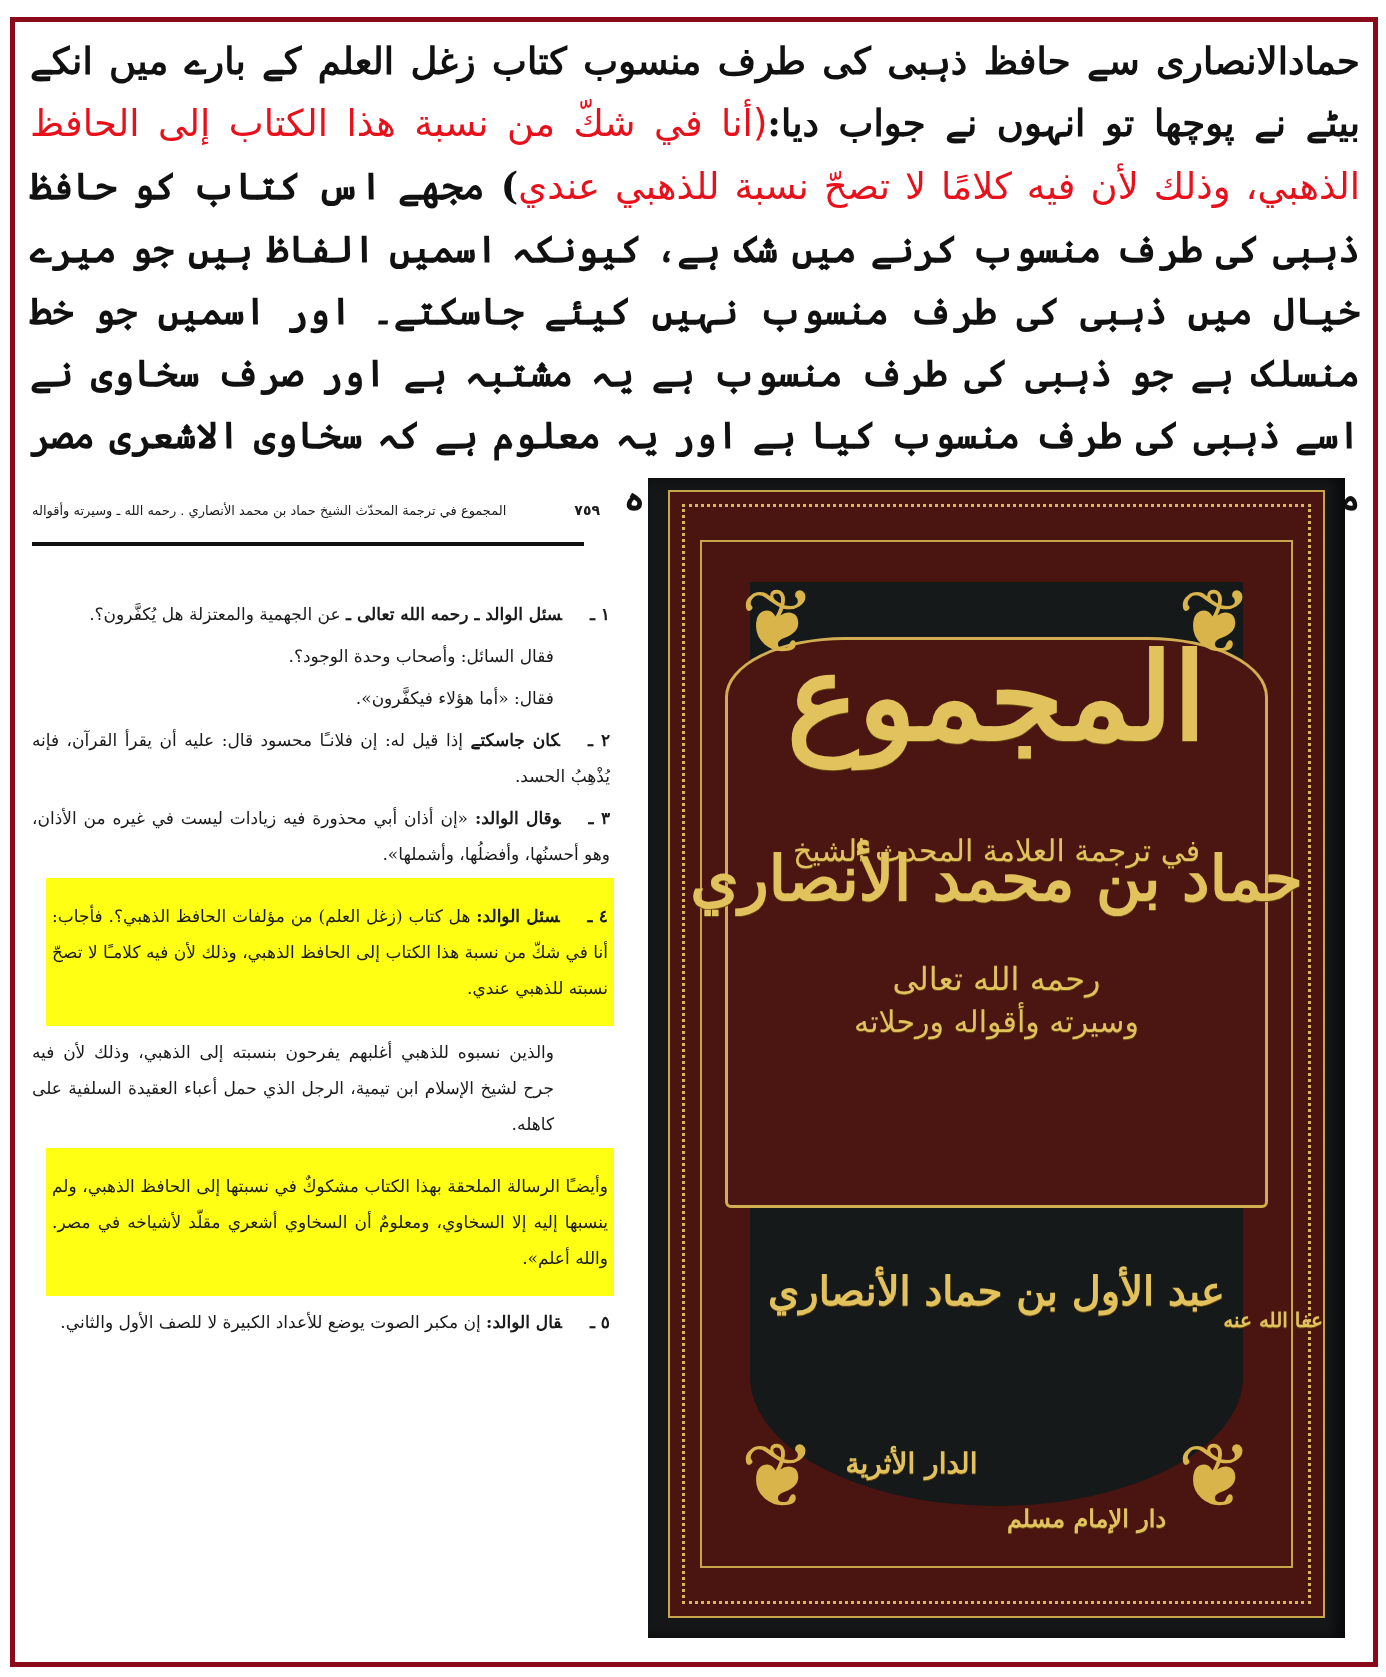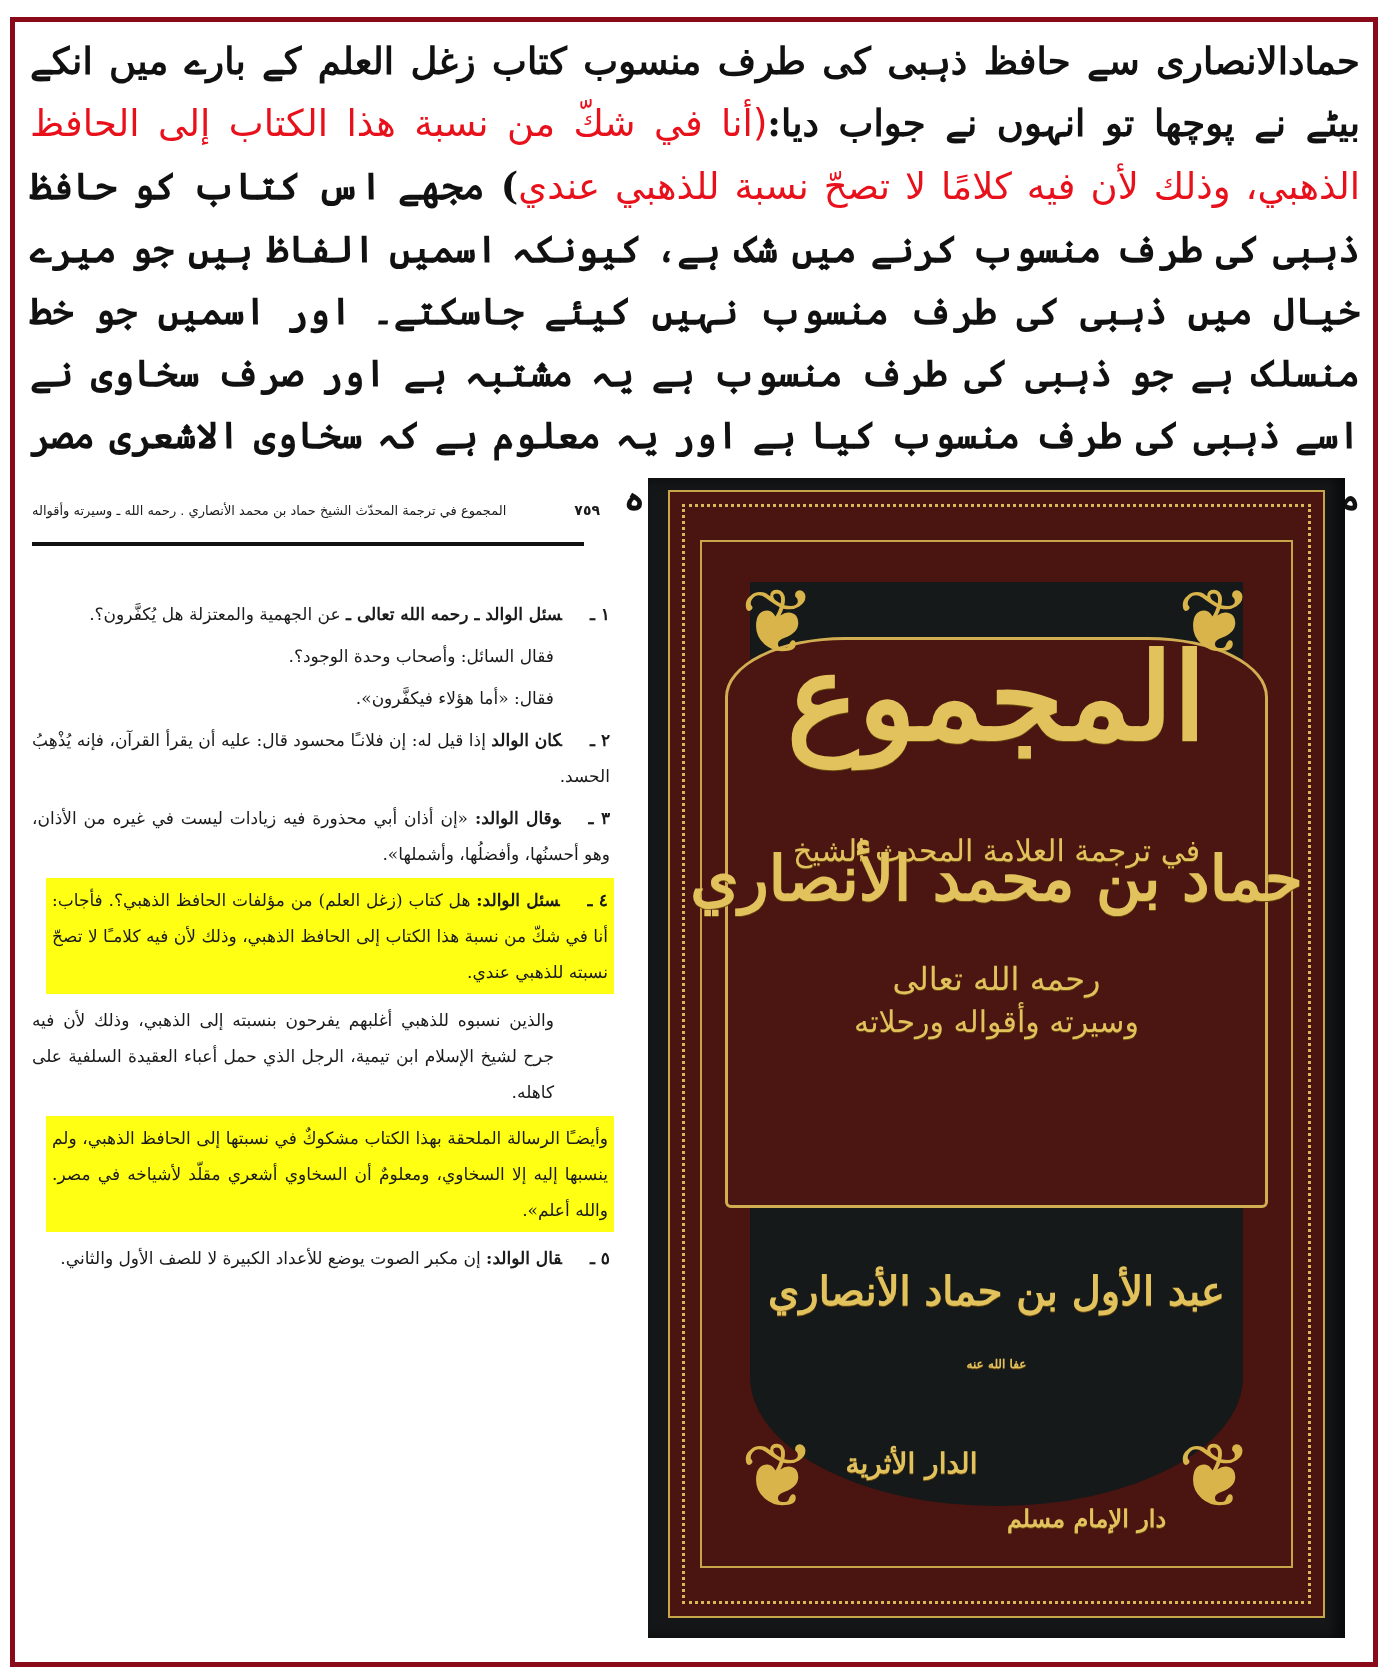--- a/index.html
+++ b/index.html
@@ -30,21 +30,21 @@
     font-size: 13px; font-family: "DejaVu Sans", sans-serif;
   }
   .running-head .pno { font-weight: bold; font-size: 14px; direction: rtl; }
   .head-rule { position: absolute; top: 64px; left: 8px; right: 36px; height: 4px; background: #111; }
 
   .scan-body { position: absolute; top: 118px; left: 8px; right: 10px; font-size: 17px; line-height: 36px; }
   .para { margin: 0 0 6px 0; text-align: justify; text-align-last: right; }
   .para .num { font-weight: bold; margin-left: 28px; }
   .para .lead { font-weight: bold; }
   .indent { padding-right: 56px; }
-  .hl { background: #ffff14; padding: 4px 6px; margin: 4px -4px 8px 14px; }
+  .hl { background: #ffff14; padding: 20px 6px; margin: 4px -4px 8px 14px; }
 
   
   .cover {
     position: absolute; left: 648px; top: 478px; width: 697px; height: 1160px;
     background: #141617; box-shadow: inset -8px 0 12px rgba(0,0,0,.6);
   }
   .cover .outer-band {
     position: absolute; left: 20px; top: 12px; right: 20px; bottom: 20px;
     background: #4a1410; border: 2px solid #c9a54a;
   }
@@ -74,21 +74,21 @@
   .cover .corner.br { right: 48px; bottom: 80px; }
 
   .gold { color: #e2c25c; text-shadow: 0 1px 0 #6b4a10; direction: rtl; text-align: center; position: absolute; left: 0; right: 0; font-family: "DejaVu Serif", serif; }
   .c-title { top: 130px; font-size: 120px; font-weight: bold; line-height: 150px; }
   .c-sub { top: 300px; font-size: 30px; margin-top: 41px; }
   .c-name { top: 350px; font-size: 62px; font-weight: bold; }
   .c-rahimahu { top: 468px; font-size: 32px; }
   .c-sira { top: 512px; font-size: 30px; }
   .c-tasnif { top: 735px; font-size: 22px; font-weight: bold; }
   .c-author { top: 775px; font-size: 40px; font-weight: bold; }
-  .c-afa { top: 865px; font-size: 12px; font-weight: bold; }
+  .c-afa { top: 816px; font-size: 20px; font-weight: bold; text-align: right; }
   .c-pub1 { top: 1012px; left: 310px; right: 130px; font-size: 24px; font-weight: bold; text-align: center; }
   .c-pub2 { top: 955px; left: 160px; right: 330px; font-size: 28px; font-weight: bold; text-align: center; }
 </style>
 </head>
 <body>
 
 <div class="frame"></div>
 
 <div class="intro">
   <span>حمادالانصاری سے حافظ ذہبی کی طرف منسوب کتاب زغل العلم کے بارے میں انکے بیٹے نے پوچھا تو انہوں نے جواب دیا:</span><span class="red">(أنا في شكّ من نسبة هذا الكتاب إلى الحافظ الذهبي، وذلك لأن فيه كلامًا لا تصحّ نسبة للذهبي عندي</span><span>)</span>
@@ -99,21 +99,21 @@
   <div class="running-head">
     <span class="pno">٧٥٩</span>
     <span>المجموع في ترجمة المحدّث الشيخ حماد بن محمد الأنصاري . رحمه الله ـ وسيرته وأقواله</span>
   </div>
   <div class="head-rule"></div>
 
   <div class="scan-body">
     <p class="para"><span class="num">١ ـ</span><span class="lead">سئل الوالد ـ رحمه الله تعالى ـ</span> <span>عن الجهمية والمعتزلة هل يُكفَّرون؟.</span></p>
     <p class="para indent"><span>فقال السائل: وأصحاب وحدة الوجود؟.</span></p>
     <p class="para indent"><span>فقال: «أما هؤلاء فيكفَّرون».</span></p>
-    <p class="para"><span class="num">٢ ـ</span><span class="lead">كان الوالد</span> <span>إذا قيل له: إن فلانـًا محسود قال: عليه أن يقرأ القرآن، فإنه يُذْهِبُ الحسد.</span></p>
+    <p class="para"><span class="num">٢ ـ</span><span class="lead">كان جاسکتے</span> <span>إذا قيل له: إن فلانـًا محسود قال: عليه أن يقرأ القرآن، فإنه يُذْهِبُ الحسد.</span></p>
     <p class="para"><span class="num">٣ ـ</span><span class="lead">وقال الوالد:</span> <span>«إن أذان أبي محذورة فيه زيادات ليست في غيره من الأذان، وهو أحسنُها، وأفضلُها، وأشملها».</span></p>
     <p class="para hl"><span class="num">٤ ـ</span><span class="lead">سئل الوالد:</span> <span>هل كتاب (زغل العلم) من مؤلفات الحافظ الذهبي؟. فأجاب: أنا في شكّ من نسبة هذا الكتاب إلى الحافظ الذهبي، وذلك لأن فيه كلامـًا لا تصحّ نسبته للذهبي عندي.</span></p>
     <p class="para indent"><span>والذين نسبوه للذهبي أغلبهم يفرحون بنسبته إلى الذهبي، وذلك لأن فيه جرح لشيخ الإسلام ابن تيمية، الرجل الذي حمل أعباء العقيدة السلفية على كاهله.</span></p>
     <p class="para hl indent"><span>وأيضـًا الرسالة الملحقة بهذا الكتاب مشكوكٌ في نسبتها إلى الحافظ الذهبي، ولم ينسبها إليه إلا السخاوي، ومعلومٌ أن السخاوي أشعري مقلّد لأشياخه في مصر. والله أعلم».</span></p>
     <p class="para"><span class="num">٥ ـ</span><span class="lead">قال الوالد:</span> <span>إن مكبر الصوت يوضع للأعداد الكبيرة لا للصف الأول والثاني.</span></p>
   </div>
 </div>
 
 <div class="cover">
   <div class="outer-band">

